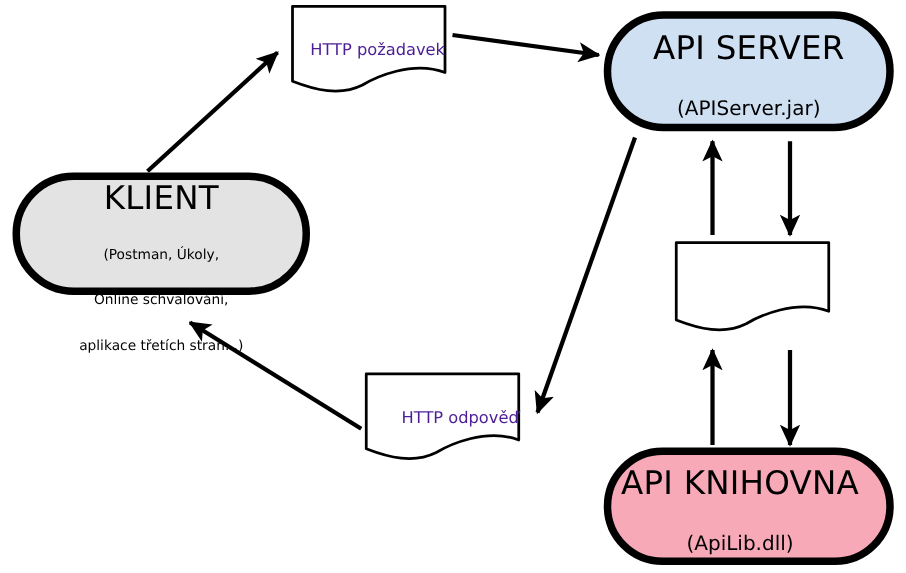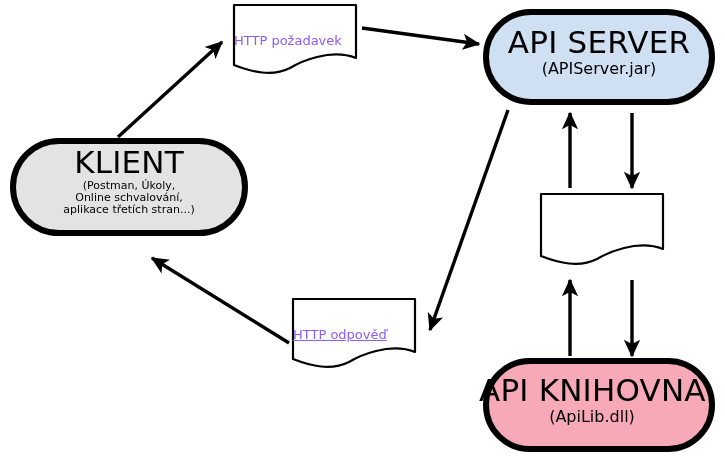--- a/index.html
+++ b/index.html
@@ -25,36 +25,37 @@
     height: 458px;
   }
   .node-label {
     position: absolute;
     text-align: center;
     pointer-events: none;
     color: #000000;
     line-height: 1.12;
   }
   .node-title {
-    font-size: 31px;
+    font-size: 26px;
     letter-spacing: 0.2px;
     white-space: nowrap;
   }
   .node-sub {
     font-size: 16px;
     white-space: nowrap;
+    margin-top: 24px;
   }
   .node-sub-multi {
     font-size: 11px;
   }
   .doc-label {
     position: absolute;
-    text-align: left;
+    text-align: right;
     pointer-events: none;
-    color: #8b5cf6;
+    color: #4c1d95;
     font-size: 13px;
     line-height: 1.2;
     white-space: nowrap;
   }
   .doc-label-small {
     font-size: 12px;
   }
 </style>
 </head>
 <body>
@@ -111,18 +112,18 @@
 
   <div class="node-label" style="left:479px; top:373px; width:226px;">
     <div class="node-title">API KNIHOVNA</div>
     <div class="node-sub">(ApiLib.dll)</div>
   </div>
 
   <div class="doc-label" style="left:234px; top:33px; width:122px;">
     <div>HTTP požadavek</div>
   </div>
 
-  <div class="doc-label" style="left:293px; top:327px; width:122px;text-decoration:underline;">
+  <div class="doc-label" style="left:293px; top:327px; width:122px;">
     <div>HTTP odpověď</div>
   </div>
 
 
 </div>
 
 </body></html>

